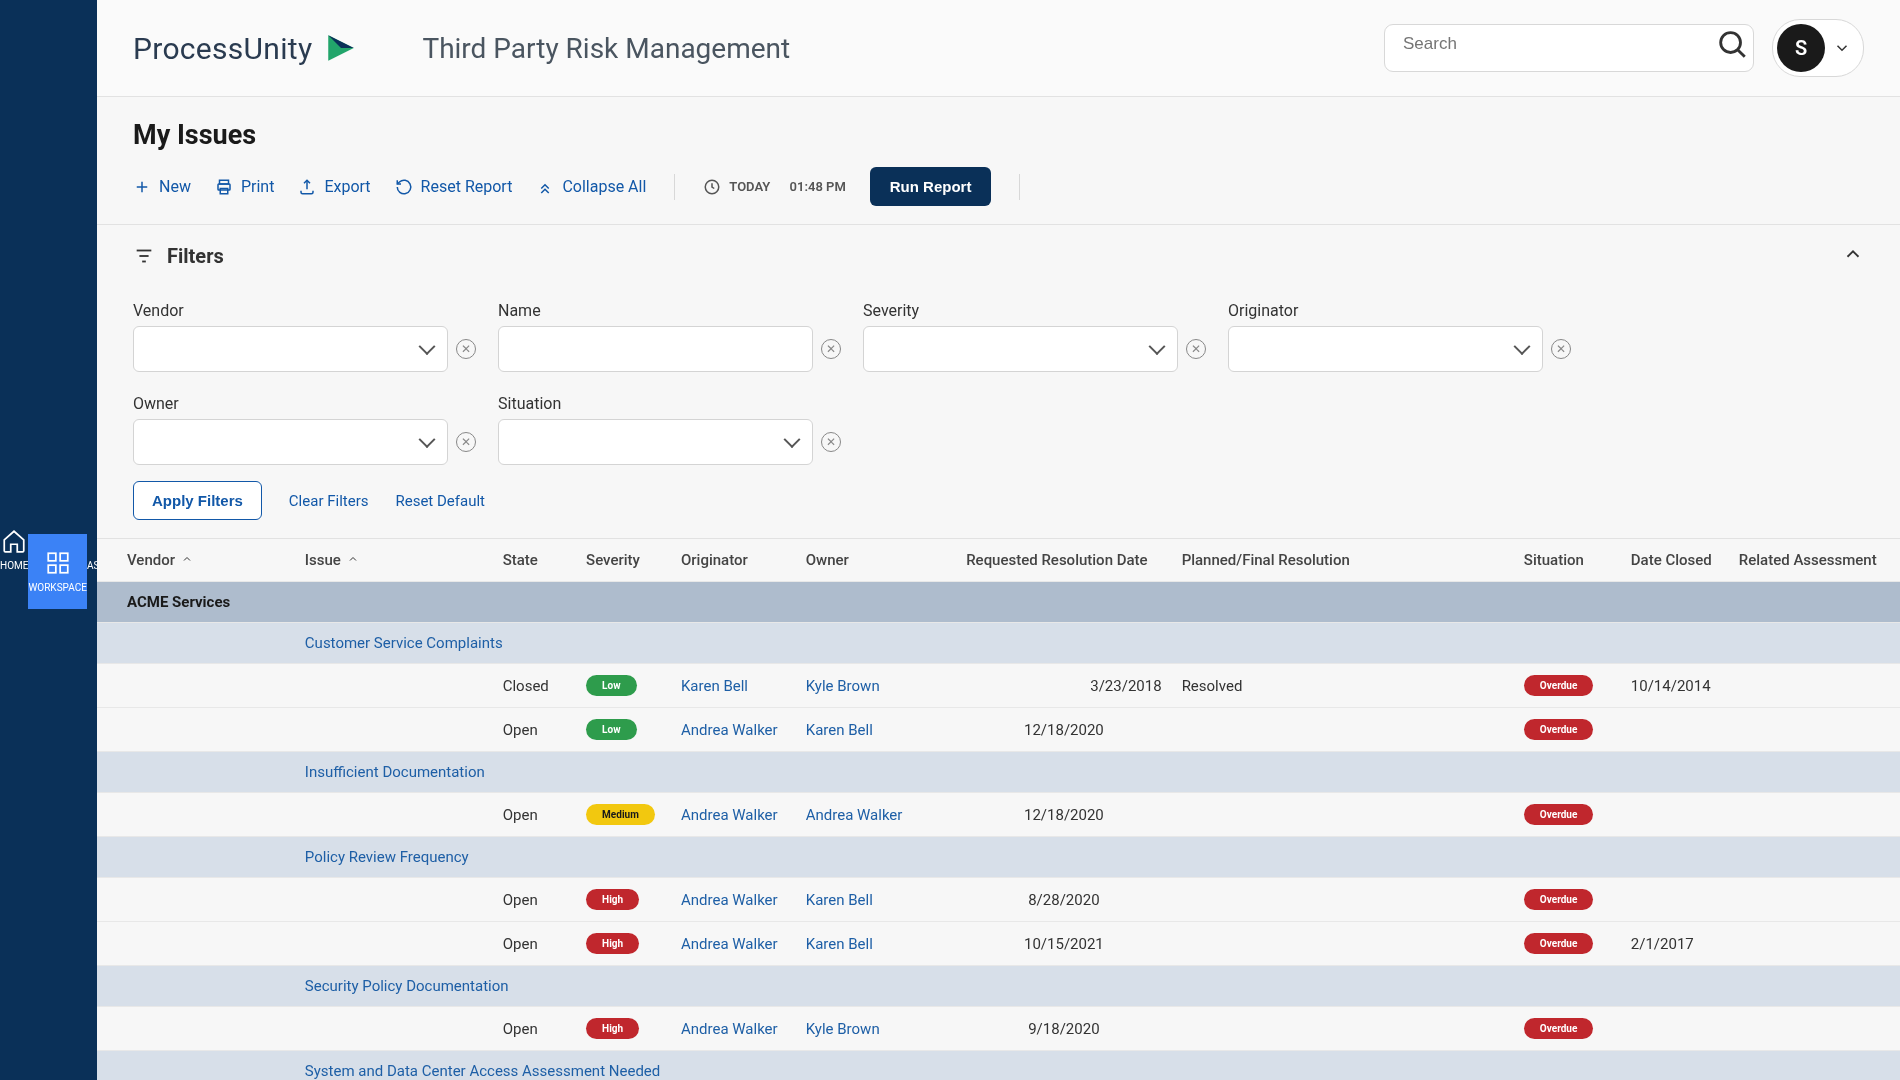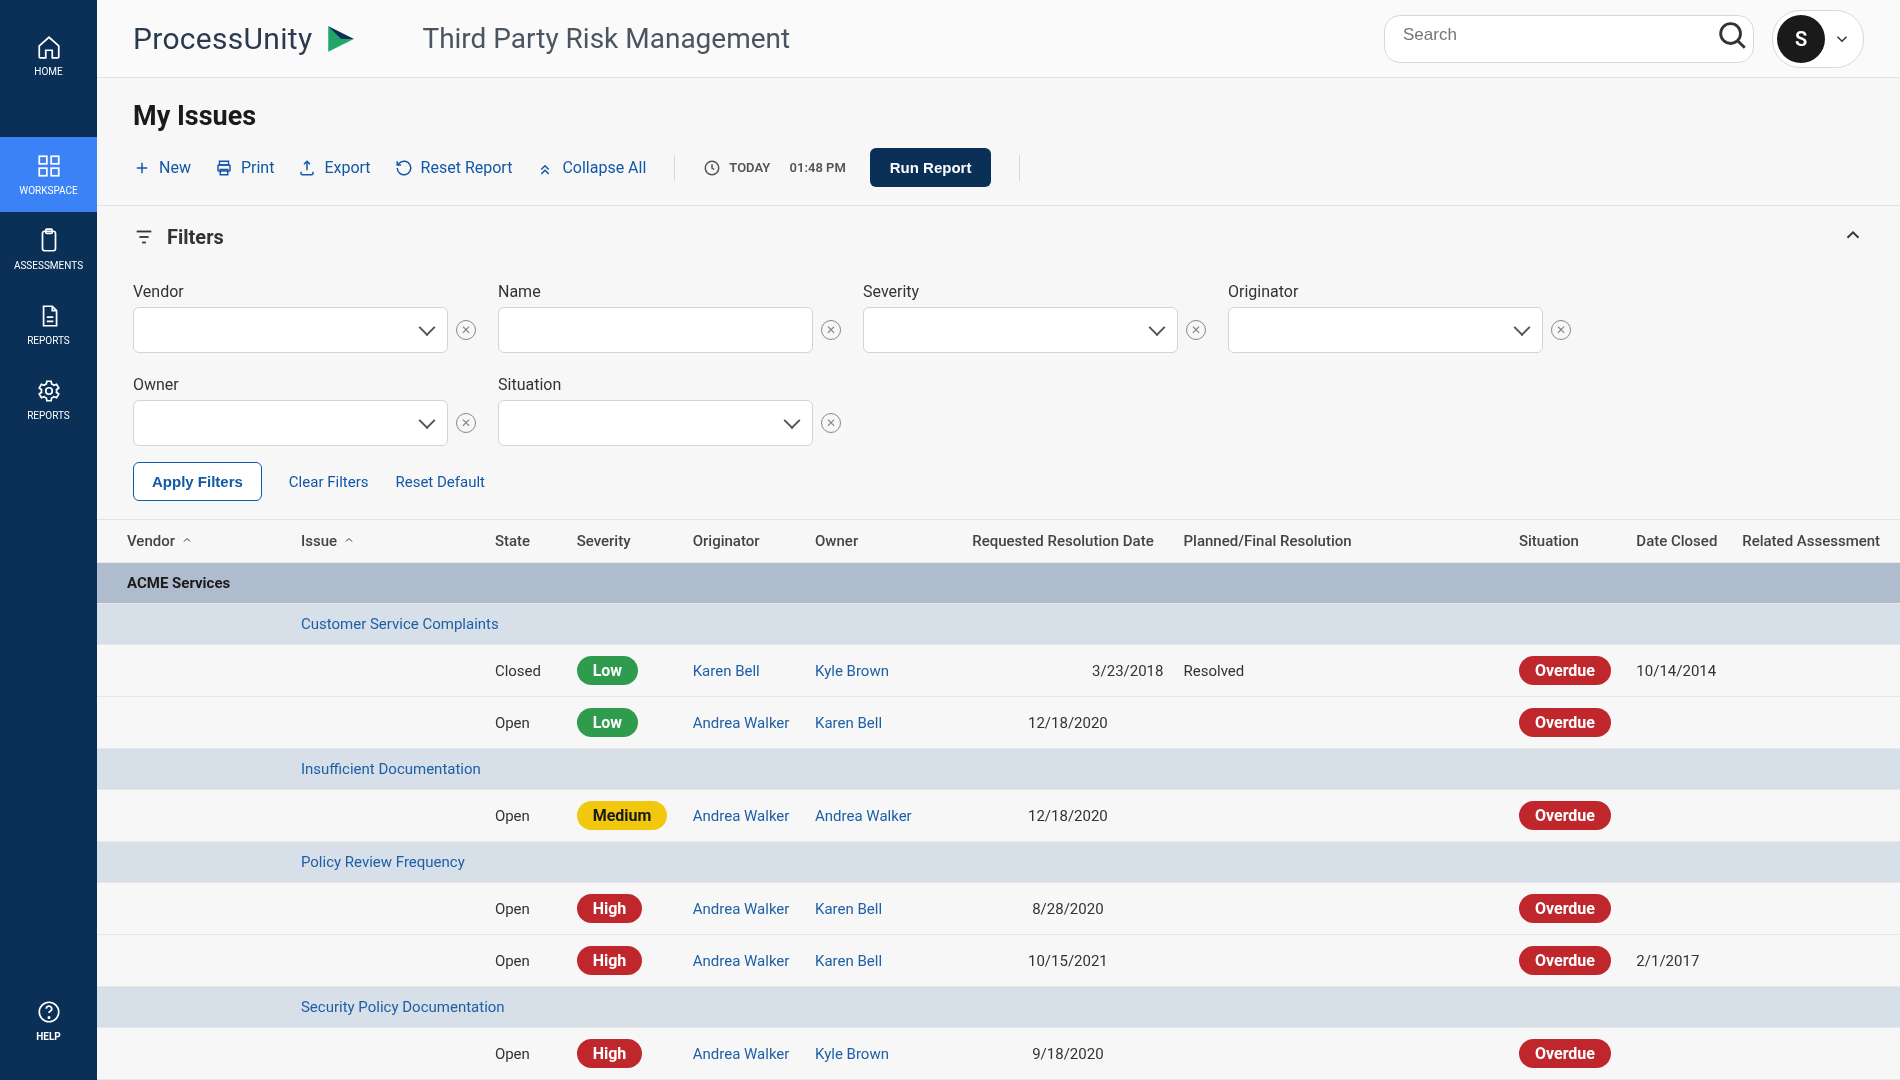--- a/index.html
+++ b/index.html
@@ -1,37 +1,37 @@
 <!DOCTYPE html>
 <html><head>
 <meta charset="utf-8">
 <style>
   * { box-sizing: border-box; margin: 0; padding: 0; }
   body { font-family: -apple-system, BlinkMacSystemFont, "Segoe UI", Roboto, Arial, sans-serif; background: #f5f5f5; color: #333; overflow: hidden; }
   .app { display: flex; width: 1900px; height: 1080px; }
 
   
-  .sidebar { width: 97px; background: #0a3058; color: #fff; display: flex; flex-direction: column; align-items: center; padding-top: 18px; }
+  .sidebar { width: 97px; background: #0a3058; color: #fff; display: flex; flex-direction: row; align-items: center; padding-top: 18px; }
   .sidebar-item { width: 100%; display: flex; flex-direction: column; align-items: center; padding: 16px 0; font-size: 10px; cursor: pointer; gap: 6px; }
   .sidebar-item.active { background: #3b82f6; margin-top: 44px; }
   .sidebar-item svg { width: 26px; height: 26px; fill: none; stroke: #fff; stroke-width: 1.6; }
   .sidebar-spacer { flex: 1; }
   .sidebar-help { margin-bottom: 22px; font-weight: bold; }
 
   
   .main { flex: 1; display: flex; flex-direction: column; background: #f7f7f7; }
 
   
-  .topbar { height: 78px; display: flex; align-items: center; padding: 0 36px; border-bottom: 1px solid #e2e2e2; background: #fafafa; }
+  .topbar { height: 97px; display: flex; align-items: center; padding: 0 36px; border-bottom: 1px solid #e2e2e2; background: #fafafa; }
   .brand { display: flex; align-items: center; gap: 12px; }
   .brand-text { font-size: 30px; font-weight: 400; color: #2a3b50; letter-spacing: 0.3px; }
   .brand-logo { width: 34px; height: 34px; }
   .page-subtitle { margin-left: 64px; font-size: 28px; color: #4a5560; font-weight: 400; }
   .top-right { margin-left: auto; display: flex; align-items: center; gap: 18px; }
-  .search-wrap { display: flex; align-items: center; border: 1px solid #d8d8d8; border-radius: 16px; background: #fff; height: 48px; padding: 0 4px 8px 18px; width: 370px; }
+  .search-wrap { display: flex; align-items: center; border: 1px solid #d8d8d8; border-radius: 9px; background: #fff; height: 48px; padding: 0 4px 8px 18px; width: 370px; }
   .search-wrap input { border: none; outline: none; flex: 1; font-size: 17px; background: transparent; }
   .search-icon { width: 34px; height: 34px; stroke: #333; stroke-width: 2; fill: none; cursor: pointer; }
   .avatar-wrap { display: flex; align-items: center; gap: 8px; border: 1px solid #d8d8d8; border-radius: 28px; padding: 4px 12px 4px 4px; background: #fff; cursor: pointer; }
   .avatar { width: 48px; height: 48px; border-radius: 50%; background: #1a1a1a; color: #fff; display: flex; align-items: center; justify-content: center; font-weight: 600; font-size: 20px; }
   .chevron-down { width: 18px; height: 18px; stroke: #333; stroke-width: 2; fill: none; }
 
   
   .title-row { padding: 22px 36px 10px; }
   .title-row h1 { font-size: 27px; font-weight: 700; color: #1a1a1a; }
 
@@ -70,21 +70,21 @@
   thead th:first-child { padding-left: 30px; }
   .sort-arrow { display: inline-block; margin-left: 6px; }
   .sort-arrow svg { width: 12px; height: 12px; stroke: #333; stroke-width: 2; fill: none; }
   tbody tr { border-top: 1px solid #e8e8e8; }
   tbody td { padding: 11px 10px; vertical-align: middle; white-space: nowrap; }
   tbody td:first-child { padding-left: 30px; }
   .group-row td { background: #aebccd; font-weight: 700; color: #1a1a1a; }
   .subgroup-row td { background: #d7dfe9; }
   .subgroup-row a { color: #1e5fa6; text-decoration: none; }
   .data-row td.link a { color: #1e5fa6; text-decoration: none; }
-  .pill { display: inline-block; border-radius: 16px; padding: 5px 16px; font-size: 16px; font-weight: 700; color: #fff; text-align: center; }
+  .pill { display: inline-block; border-radius: 16px; padding: 5px 16px; font-size: 10px; font-weight: 700; color: #fff; text-align: center; }
   .pill.low { background: #2e9c4c; }
   .pill.medium { background: #f2c80f; color: #1a1a1a; }
   .pill.high { background: #c0272d; }
   .pill.overdue { background: #c0272d; }
 
   
   col.c-vendor { width: 185px; }
   col.c-issue { width: 185px; }
   col.c-state { width: 78px; }
   col.c-sev { width: 85px; }

